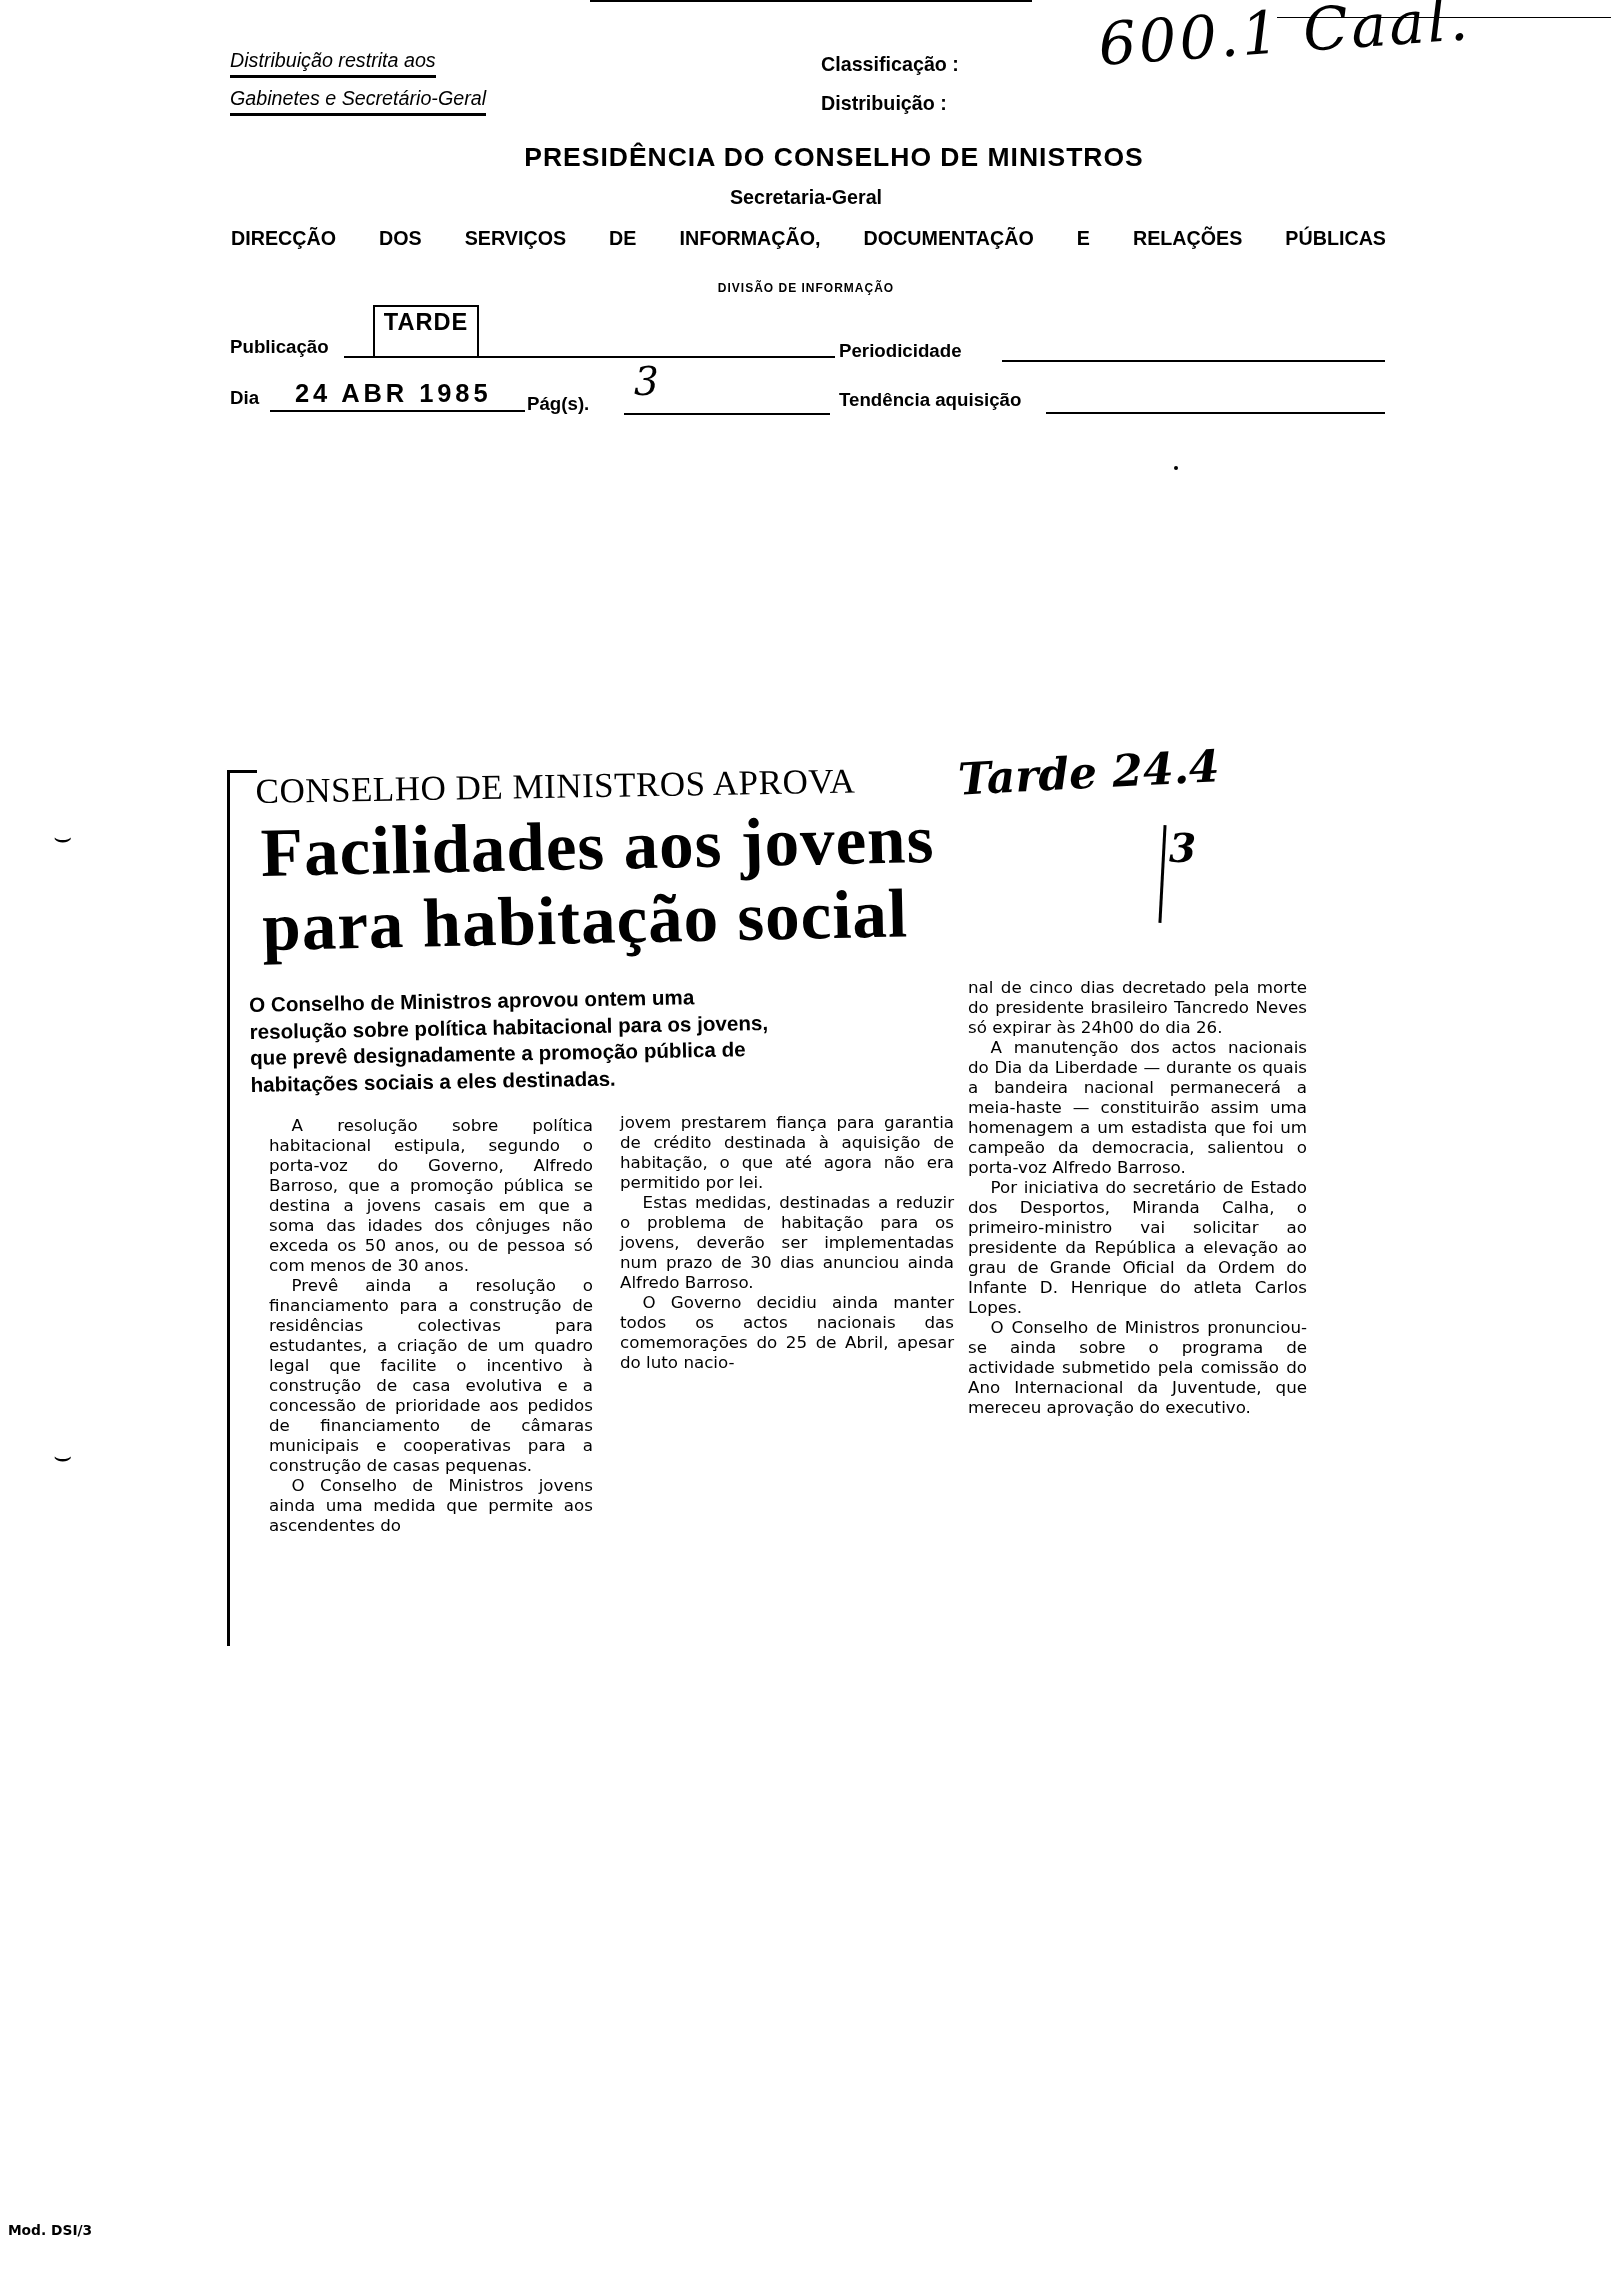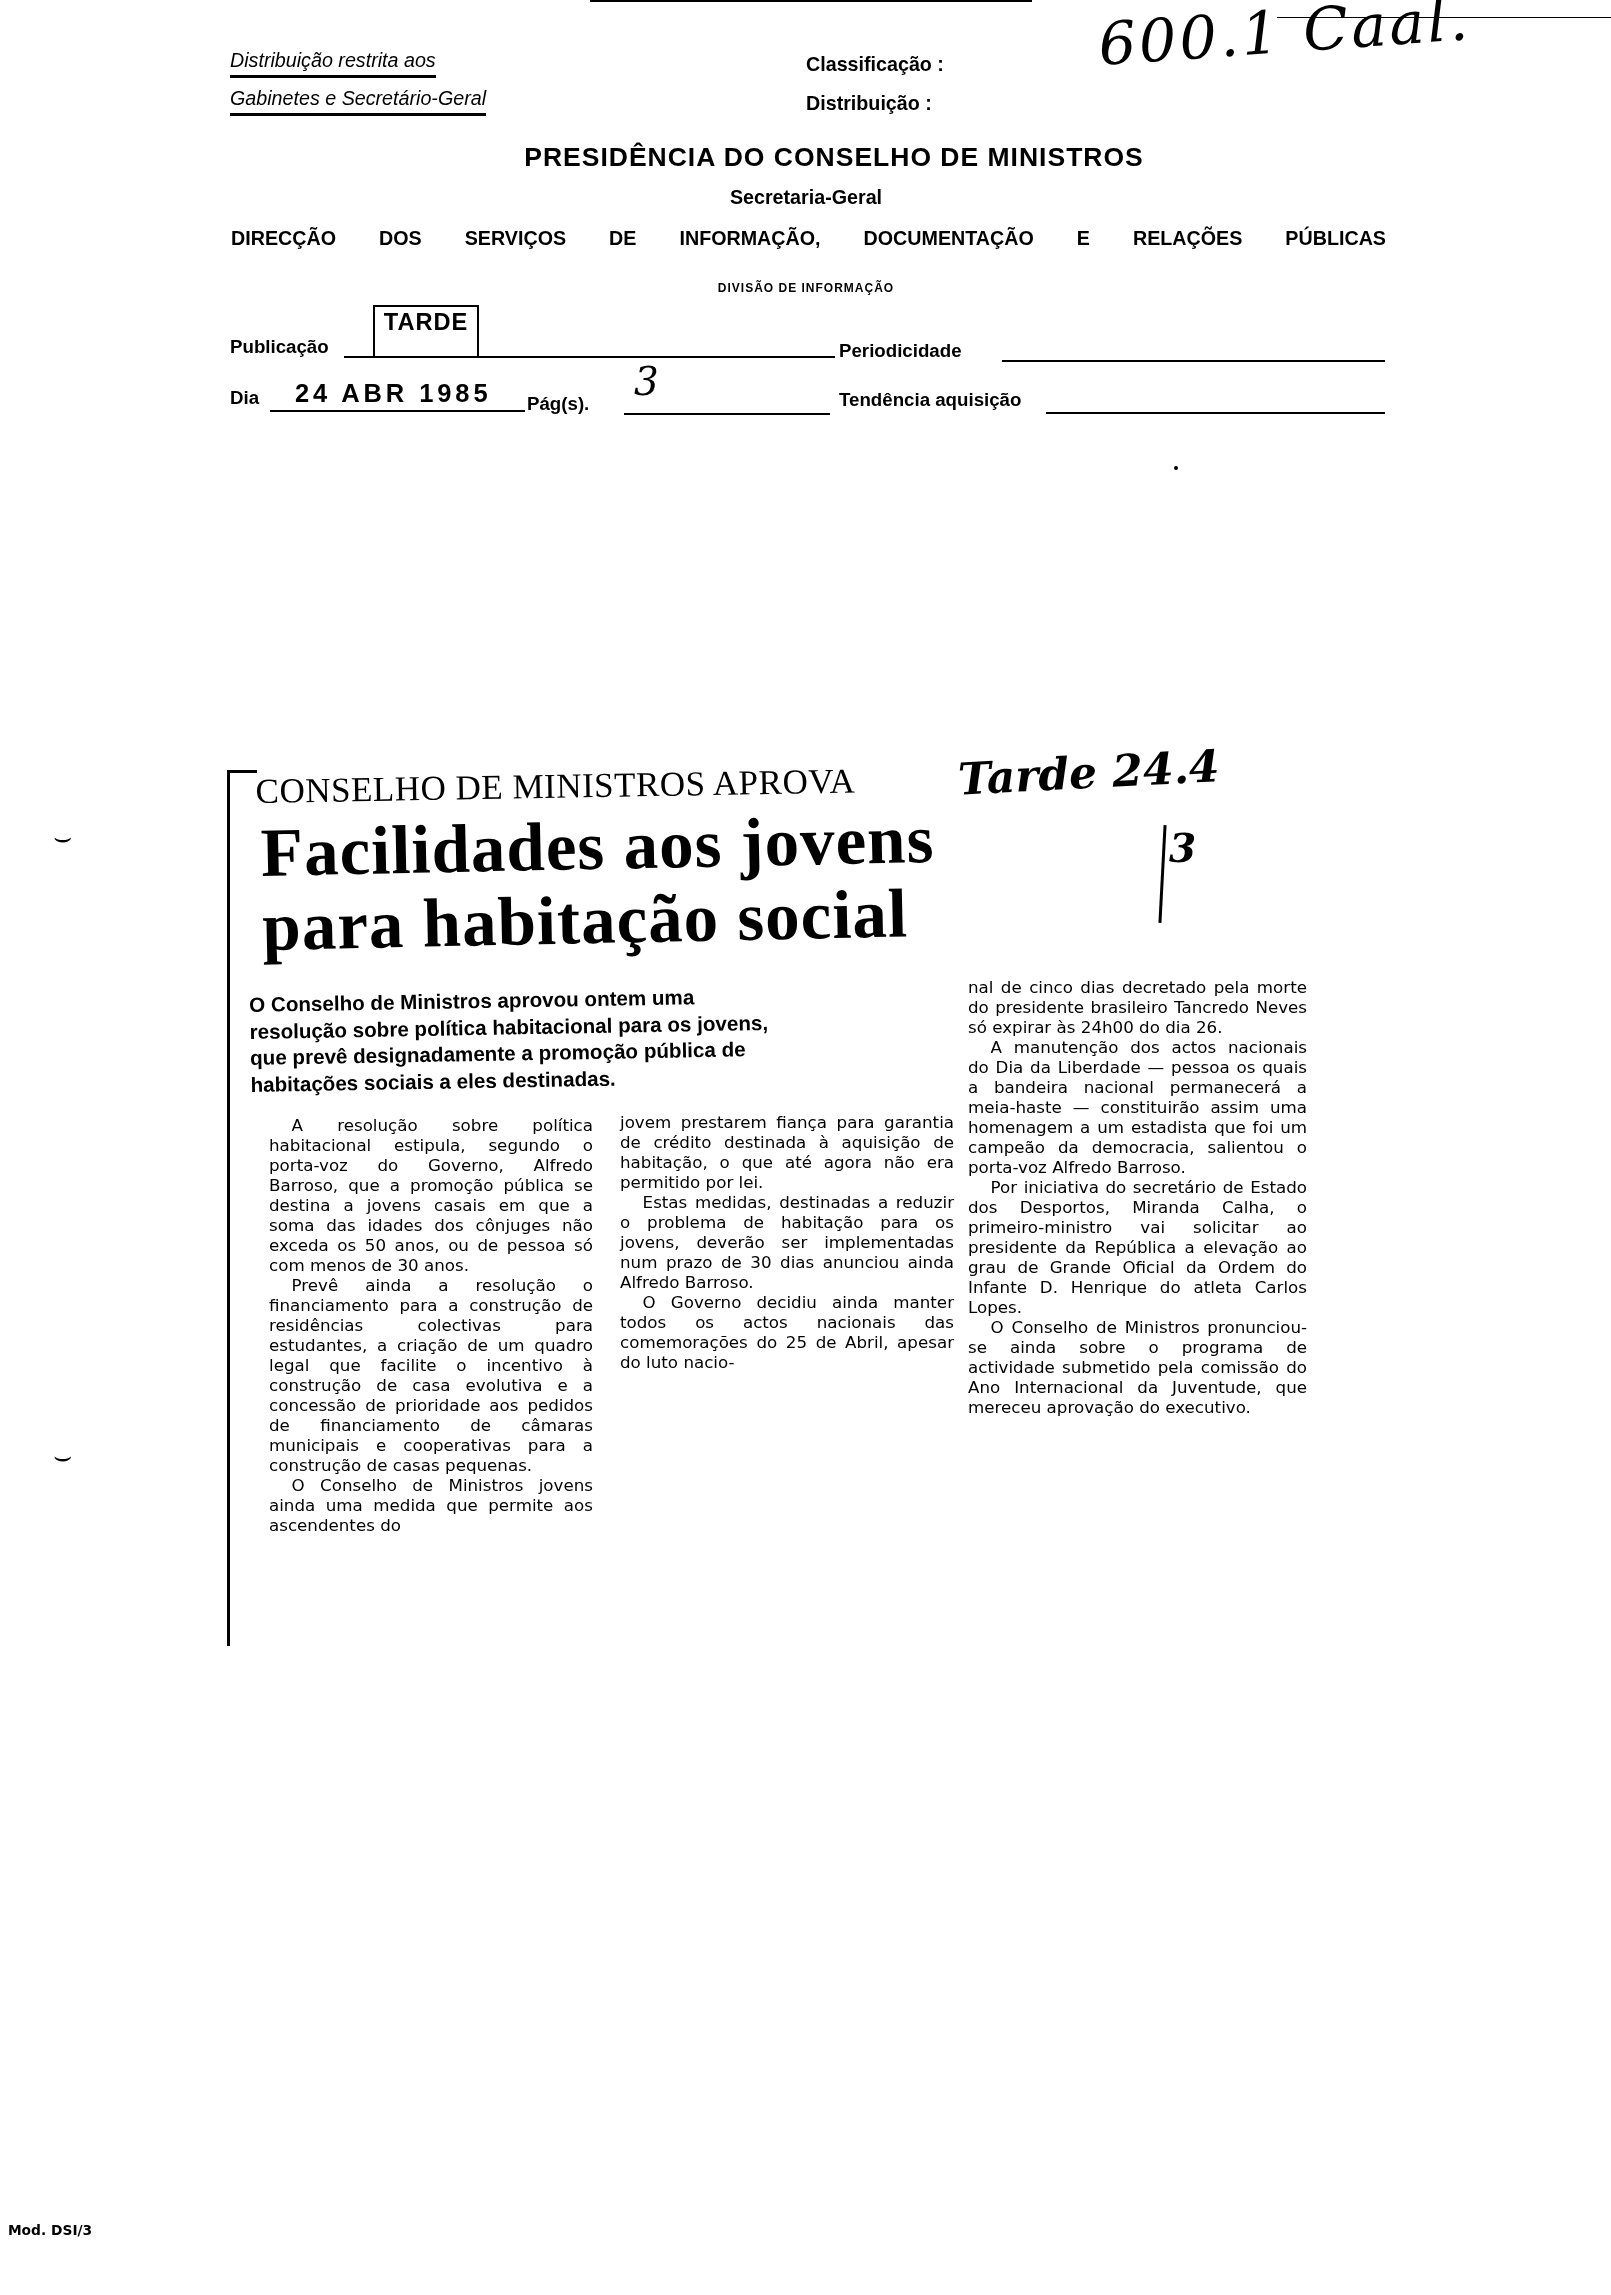--- a/index.html
+++ b/index.html
@@ -1,21 +1,21 @@
 <!DOCTYPE html>
 <html style="font-size:7.9px"><head>
 <meta charset="utf-8">
 <style>
   html, body { margin:0; padding:0; background:#ffffff; }
   body { width:1612px; height:2295px; position:relative; overflow:hidden; color:#000; font-family:"Liberation Sans", sans-serif; }
   .abs { position:absolute; }
   .topline { position:absolute; top:0; height:2px; background:#000; }
   .hdr-left { font-style:italic; font-weight:normal; font-size:19.7px; font-family:"Liberation Sans", sans-serif; }
   .uline { border-bottom:3.4px solid #000; padding-bottom:2.9px; display:inline-block; }
-  .hdr-right { font-weight:bold; font-size:19.7px; }
+  .hdr-right { font-weight:bold; font-size:19.7px;margin-left:15px; }
   .handwriting { font-family:"DejaVu Serif", serif; font-style:italic; font-size:59px; font-weight:normal; letter-spacing:2.9px; transform:rotate(-4deg); transform-origin:left bottom; }
   .center { left:0; width:1612px; text-align:center; }
   .org-title { font-weight:bold; font-size:26.5px; letter-spacing:1px; }
   .org-sub { font-weight:bold; font-size:19.7px; }
   .dept { font-weight:bold; font-size:19.7px; word-spacing:13.8px; left:231px; width:1155px; text-align:justify; text-align-last:justify; }
   .div { font-weight:bold; font-size:12px; letter-spacing:1px; }
   .field-label { font-weight:bold; font-size:18.7px; }
   .field-line { border-bottom:2.9px solid #000; }
   .stamp { border:2.5px solid #000; border-bottom:none; font-size:23.6px; font-weight:bold; padding:2px 8.8px; letter-spacing:1px; }
   .date-hand { font-weight:bold; font-size:25.5px; letter-spacing:3.9px; }
@@ -105,19 +105,19 @@
 </div>
 
 <div class="abs col" style="left:620px; top:1112px; width:334px;">
   <p class="noindent">jovem prestarem fiança para garantia de crédito destinada à aquisição de habitação, o que até agora não era permitido por lei.</p>
   <p>Estas medidas, destinadas a reduzir o problema de habitação para os jovens, deverão ser implementadas num prazo de 30 dias anunciou ainda Alfredo Barroso.</p>
   <p>O Governo decidiu ainda manter todos os actos nacionais das comemorações do 25 de Abril, apesar do luto nacio-</p>
 </div>
 
 <div class="abs col" style="left:968px; top:977px; width:339px;">
   <p class="noindent">nal de cinco dias decretado pela morte do presidente brasileiro Tancredo Neves só expirar às 24h00 do dia 26.</p>
-  <p>A manutenção dos actos nacionais do Dia da Liberdade — pessoa os quais a bandeira nacional permanecerá a meia-haste — constituirão assim uma homenagem a um estadista que foi um campeão da democracia, salientou o porta-voz Alfredo Barroso.</p>
+  <p>A manutenção dos actos nacionais do Dia da Liberdade — durante os quais a bandeira nacional permanecerá a meia-haste — constituirão assim uma homenagem a um estadista que foi um campeão da democracia, salientou o porta-voz Alfredo Barroso.</p>
   <p>Por iniciativa do secretário de Estado dos Desportos, Miranda Calha, o primeiro-ministro vai solicitar ao presidente da República a elevação ao grau de Grande Oficial da Ordem do Infante D. Henrique do atleta Carlos Lopes.</p>
   <p>O Conselho de Ministros pronunciou-se ainda sobre o programa de actividade submetido pela comissão do Ano Internacional da Juventude, que mereceu aprovação do executivo.</p>
 </div>
 
 <div class="abs footer" style="left:7.9px; top:2222px;">Mod. DSI/3</div>
 
 
 </body></html>

